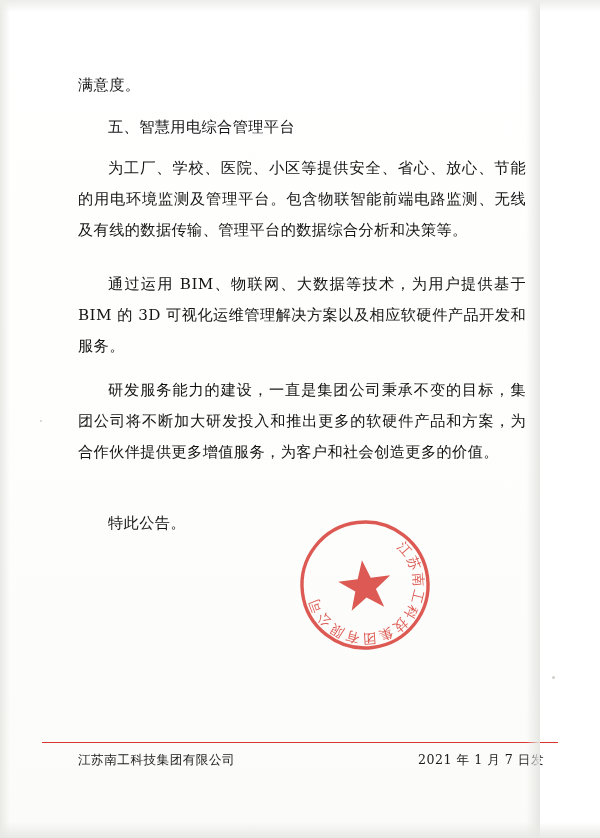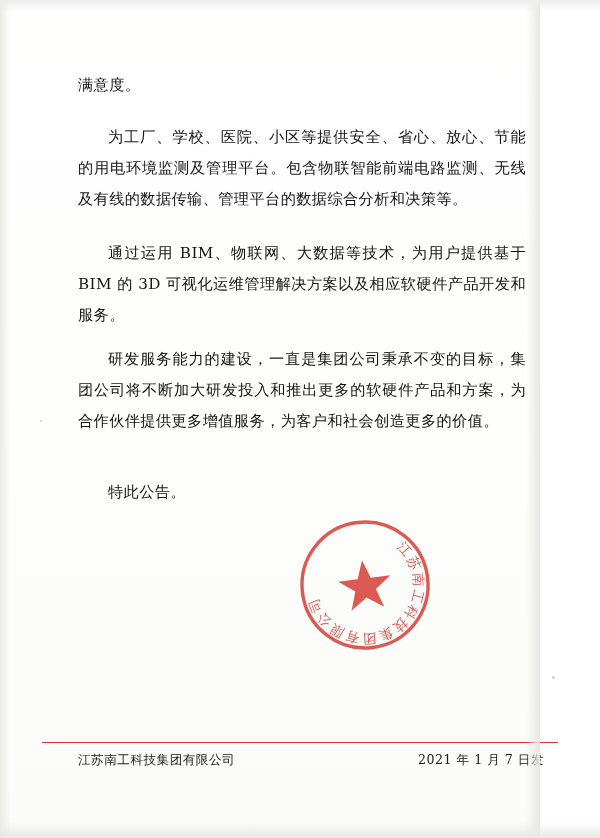--- a/index.html
+++ b/index.html
@@ -143,20 +143,21 @@
 
 <div class="page">
   <div class="paper-tint"></div>
 
   <div class="content">
 
     <p class="para">满意度。</p>
 
     <div class="gap-small"></div>
 
+    <p class="heading">五、智慧用电综合管理平台</p>
 
     <div class="gap-small"></div>
 
     <p class="para indent">为工厂、学校、医院、小区等提供安全、省心、放心、节能的用电环境监测及管理平台。包含物联智能前端电路监测、无线及有线的数据传输、管理平台的数据综合分析和决策等。</p>
 
     <div class="gap-med"></div>
 
 
     <div class="gap-small"></div>
 

